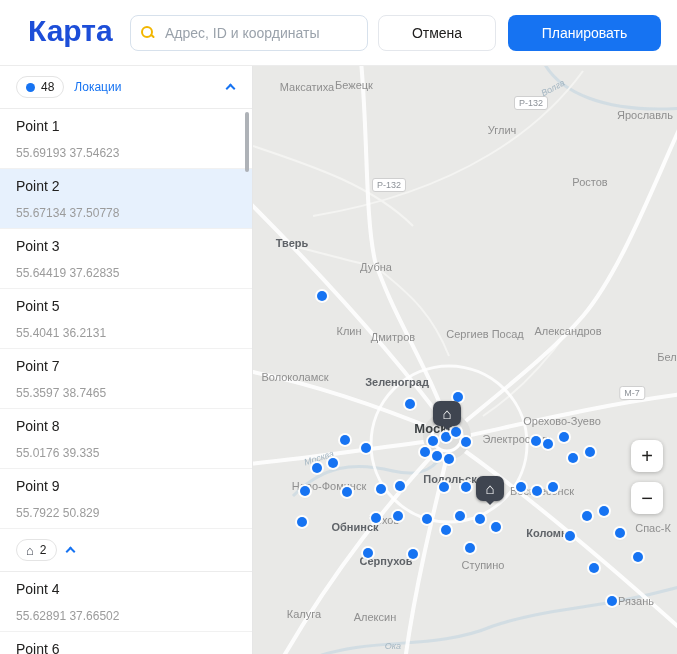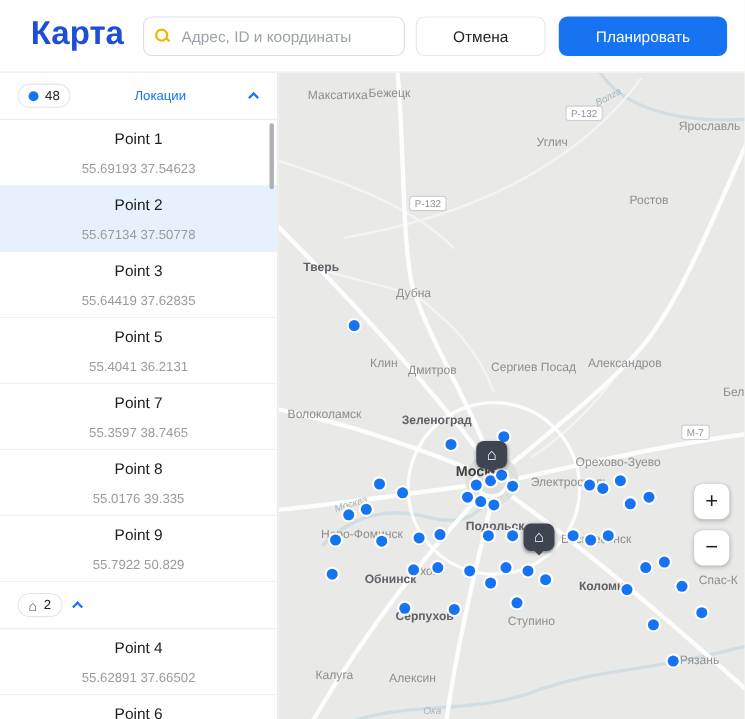--- a/index.html
+++ b/index.html
@@ -27,21 +27,21 @@
   .search-input::placeholder { color:#9aa2ab; }
   .btn { height:36px; border-radius:8px; font-size:14px; cursor:pointer;
          font-family:"Liberation Sans", sans-serif; }
   .btn-cancel { position:absolute; left:378px; top:15px; width:118px; background:#fff;
                 border:1px solid #e4e7ec; color:#21201f; }
   .btn-plan { position:absolute; left:508px; top:15px; width:153px; background:#1673f2;
               border:none; color:#fff; font-weight:500; }
 
   
   .sidebar { position:absolute; left:0; top:66px; width:253px; bottom:0; background:#fff;
-             border-right:1px solid #e6e6e6; overflow:hidden; z-index:10;text-align:center; }
+             border-right:1px solid #e6e6e6; overflow:hidden; z-index:10; }
   .section-header { display:flex; align-items:center; gap:10px; padding:10px 14px 10px 16px;
                     border-bottom:1px solid #ececec; cursor:pointer; background:#fff; }
   .badge { display:inline-flex; align-items:center; gap:6px; height:22px; padding:0 9px;
            border:1px solid #e4e4e4; border-radius:12px; font-size:12px; color:#21201f; background:#fff; }
   .badge-dot { width:9px; height:9px; border-radius:50%; background:#1673f2; display:inline-block; }
   .badge-house { color:#3f4550; font-size:13px; font-weight:700; line-height:1; }
   .section-title { color:#1673f2; font-size:12px; line-height:1.25; flex:1; }
   .chevron { width:7px; height:7px; border-right:2px solid #1673f2; border-bottom:2px solid #1673f2;
              transform:rotate(-135deg); margin:3px 4px 0 0; flex:0 0 auto; }
   .section-list { position:relative; }

